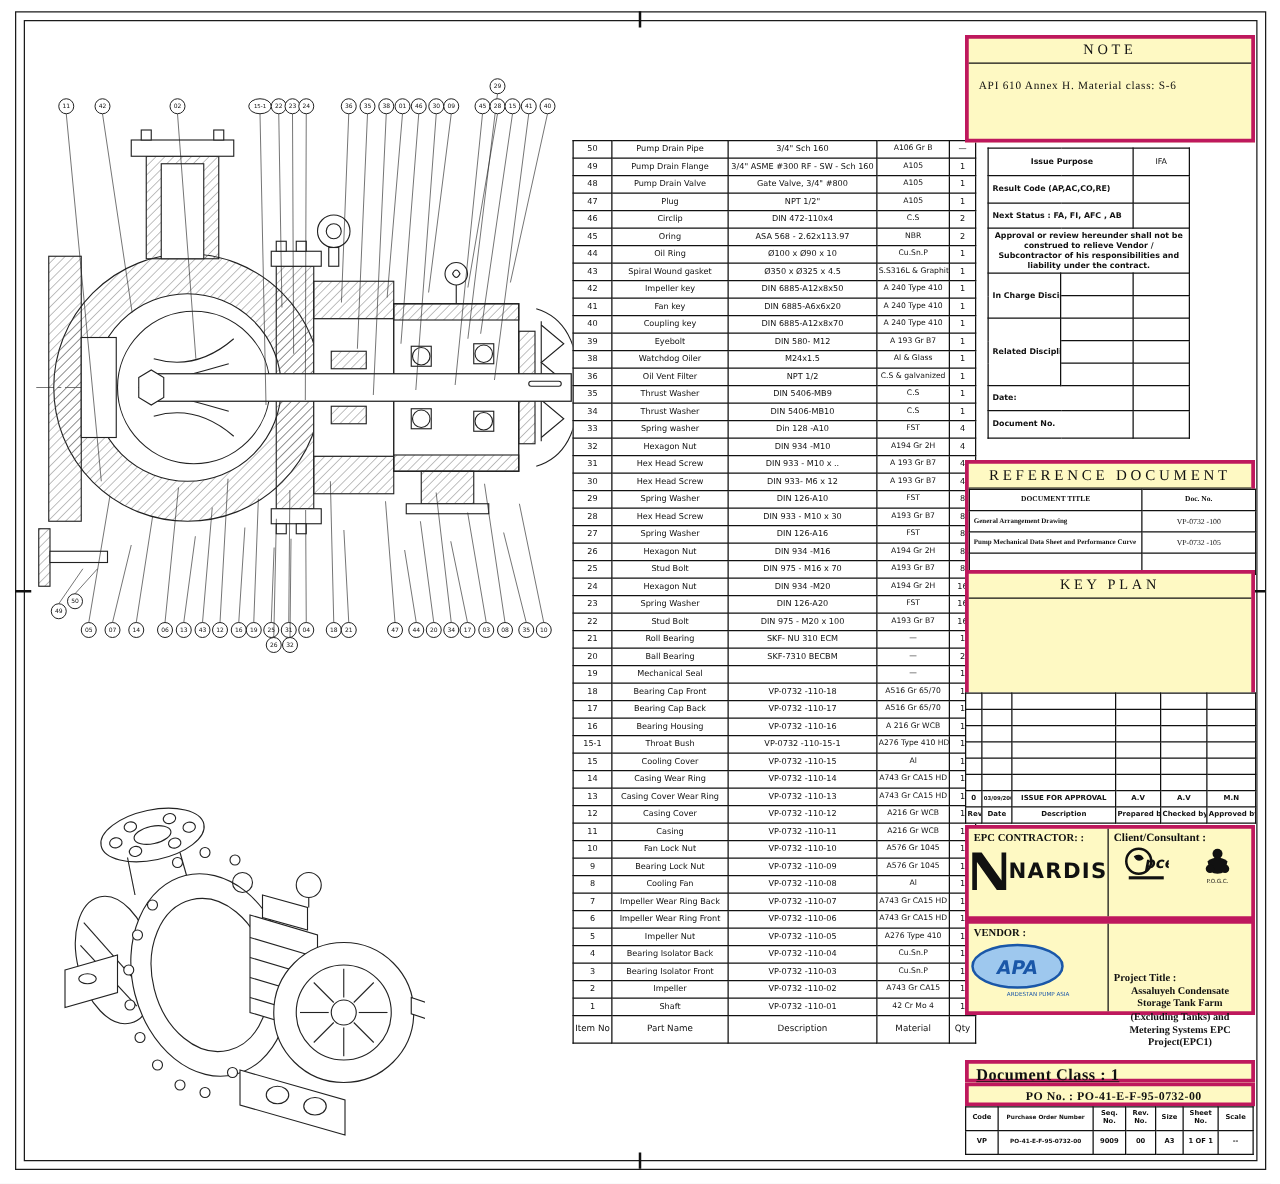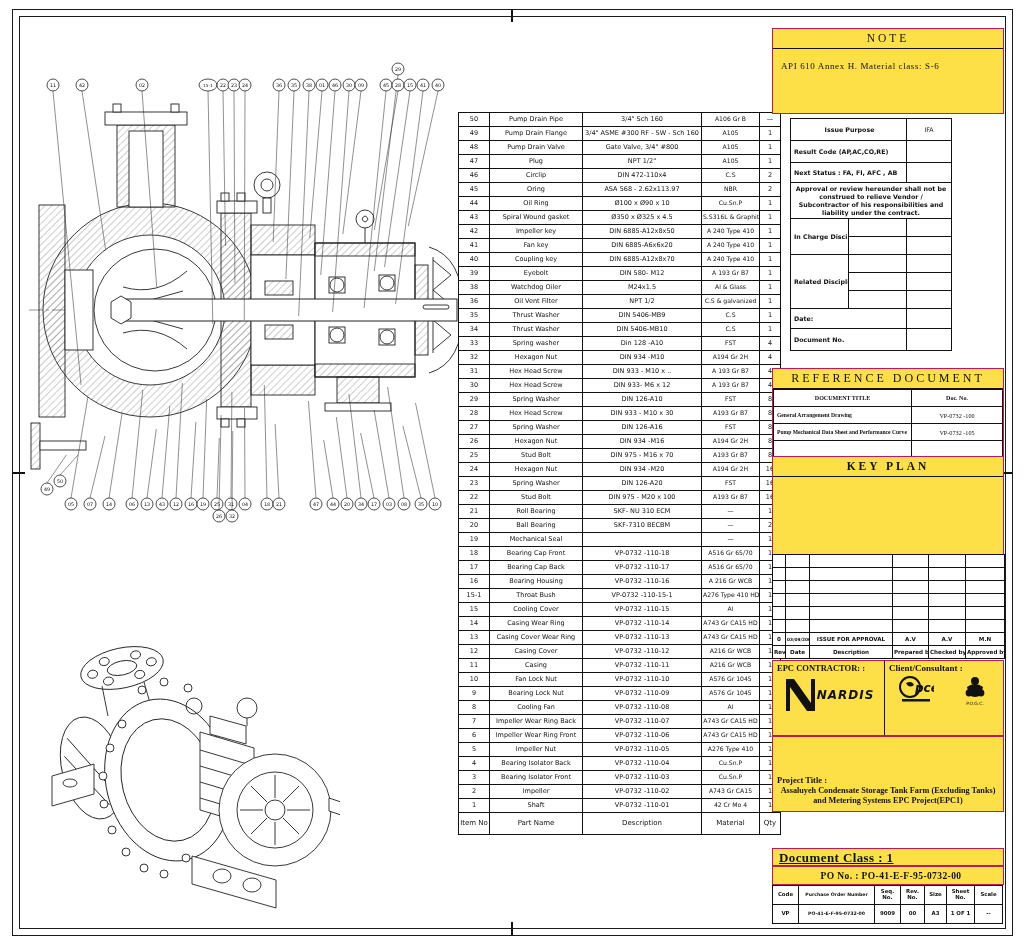--- a/index.html
+++ b/index.html
@@ -2,21 +2,21 @@
 <html><head>
 <meta charset="utf-8">
 <style>
   html,body{margin:0;padding:0;background:#f4f4f2;}
   body{width:1024px;height:947px;position:relative;font-family:"Liberation Serif",serif;color:#111;}
   .abs{position:absolute;}
   .page{left:0;top:0;width:1024px;height:947px;background:#ffffff;}
   .sheet-outer{left:12px;top:9px;width:999px;height:925px;border:1.5px solid #1b1b1b;}
   .sheet-inner{left:19px;top:16px;width:985px;height:911px;border:1px solid #1b1b1b;}
   .tick{background:#111;}
-  .box{border:1px solid #be185d;background:#fde047;box-sizing:border-box;}
+  .box{border:3px solid #be185d;background:#fef9c3;box-sizing:border-box;}
   .bar{border-bottom:1px solid #111;text-align:center;font-size:11.5px;letter-spacing:3px;line-height:19px;height:19px;font-family:"Liberation Serif",serif;}
   table{border-collapse:collapse;table-layout:fixed;background:#fff;}
   td,th{border:1px solid #111;padding:0 1px;overflow:hidden;white-space:nowrap;font-weight:normal;}
   
   .bom{left:458px;top:112px;}
   .bom table{width:307px;font-family:"DejaVu Sans",sans-serif;font-size:6.5px;text-align:center;}
   .bom td{height:13px;line-height:1.05;}
   .bom .c0{width:28px;}.bom .c1{width:90px;}.bom .c2{width:116px;}.bom .c3{width:55px;font-size:6.1px;}.bom .c4{width:18px;}
   .bom .bom-head td{height:21px;font-size:7px;white-space:normal;line-height:1.1;}
   .note-body{font-size:9px;letter-spacing:.6px;line-height:2.6;padding:6px 8px 0 8px;}
@@ -885,21 +885,21 @@
             <td>VP-0732 -105</td>
           </tr>
           <tr>
             <td class="t"></td>
             <td></td>
           </tr>
         </tbody>
     </table>
   </div>
 
-  <div class="abs box" style="left:772px;top:456px;width:232px;height:117px;font-weight:bold;">
+  <div class="abs box" style="left:772px;top:456px;width:232px;height:117px;">
     <div class="bar">KEY PLAN</div>
   </div>
 
   <div class="abs rev" style="left:772px;top:554px;">
     <table>
       <colgroup>
           <col style="width:13px;">
           <col style="width:24px;">
           <col style="width:83px;">
           <col style="width:36px;">
@@ -975,21 +975,21 @@
     </table>
   </div>
 
   <div class="abs box blockrow" style="left:772px;top:660px;width:232px;height:76px;">
     <div style="width:111px;border-right:1px solid #111;">
       <div class="lab">EPC CONTRACTOR: :</div>
       <div style="display:flex;align-items:center;justify-content:center;margin-top:4px;">
         <svg width="34" height="36" viewBox="0 0 34 36">
           <path d="M3,2 h8 l17,24 v-24 h4 v32 h-8 L7,10 v24 H3 z" fill="#111"></path>
         </svg>
-        <span style="font-family:'DejaVu Sans',sans-serif;font-weight:bold;font-size:12px;letter-spacing:1px;font-style:italic;">NARDIS</span>
+        <span style="font-family:'DejaVu Sans',sans-serif;font-weight:bold;font-size:17px;letter-spacing:1px;">NARDIS</span>
       </div>
     </div>
     <div style="flex:1;">
       <div class="lab" style="font-size:9px;">Client/Consultant :</div>
       <div style="display:flex;justify-content:space-around;align-items:flex-start;margin-top:2px;">
         <div style="text-align:center;">
           <svg width="36" height="28" viewBox="0 0 36 28">
             <circle cx="12" cy="12" r="10" fill="none" stroke="#111" stroke-width="2"></circle>
             <path d="M8,8 q6,-3 8,2 q-5,4 -8,-2" fill="#111"></path>
             <text x="17" y="17" font-size="12" font-weight="bold" font-style="italic" font-family="DejaVu Sans,sans-serif" fill="#111">pce</text>
@@ -1003,20 +1003,30 @@
             <circle cx="9" cy="18" r="3.4" fill="#111"></circle>
               <circle cx="21" cy="18" r="3.4" fill="#111"></circle>
           </svg>
           <div class="logo-caption">P.O.G.C.</div>
         </div>
       </div>
     </div>
   </div>
 
   <div class="abs box blockrow" style="left:772px;top:736px;width:232px;height:76px;">
+    <div style="width:111px;border-right:1px solid #111;">
+      <div class="lab">VENDOR :</div>
+      <div style="text-align:center;margin-top:3px;">
+        <svg width="78" height="40" viewBox="0 0 78 40">
+          <ellipse cx="39" cy="19" rx="36" ry="17" fill="#9ec8ee" stroke="#1a57a8" stroke-width="2"></ellipse>
+          <text x="39" y="25" text-anchor="middle" font-size="15" font-weight="bold" font-style="italic" font-family="DejaVu Sans,sans-serif" fill="#1a57a8">APA</text>
+        </svg>
+        <div class="logo-caption" style="color:#1a57a8;">ARDESTAN PUMP ASIA</div>
+      </div>
+    </div>
     <div style="flex:1;margin-top:36px;">
       <div class="lab">Project Title :</div>
       <div class="ptitle">Assaluyeh Condensate Storage Tank Farm (Excluding Tanks) and Metering Systems EPC Project(EPC1)</div>
     </div>
   </div>
 
 
   <div class="abs box docline" style="left:772px;top:848px;width:232px;height:18px;">Document Class : 1</div>
 
   <div class="abs box pol" style="left:772px;top:866px;width:232px;height:19px;text-align:center;">PO No. : PO-41-E-F-95-0732-00</div>

